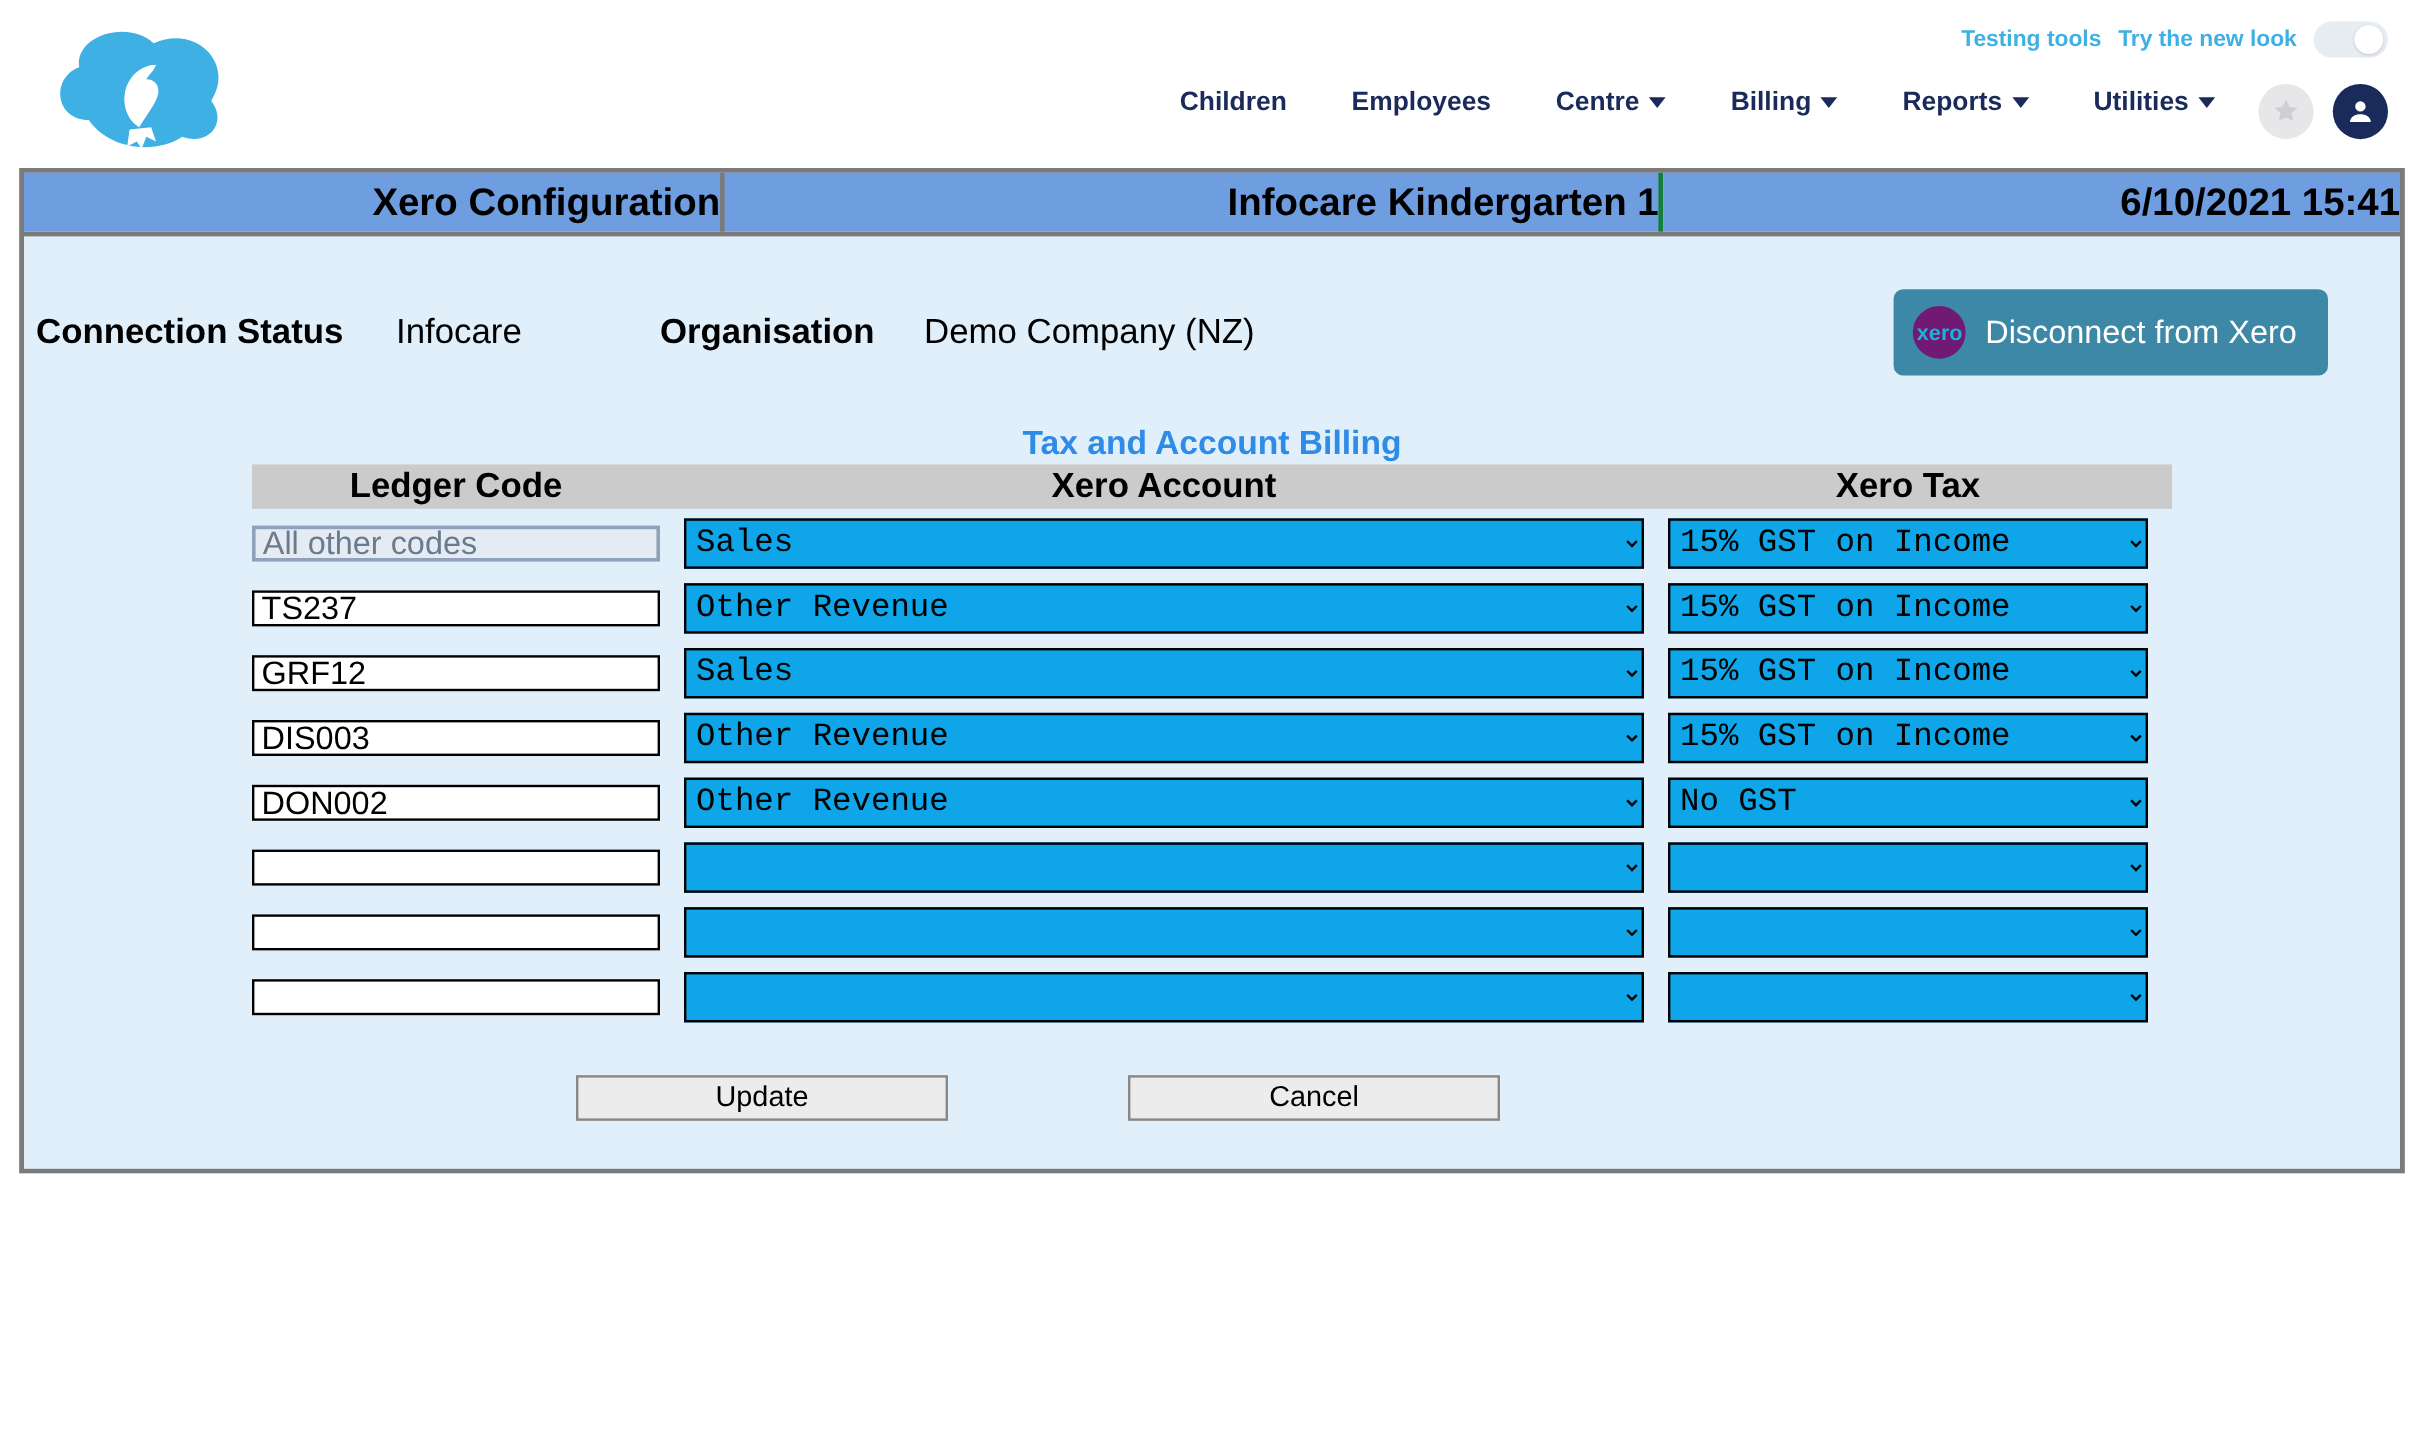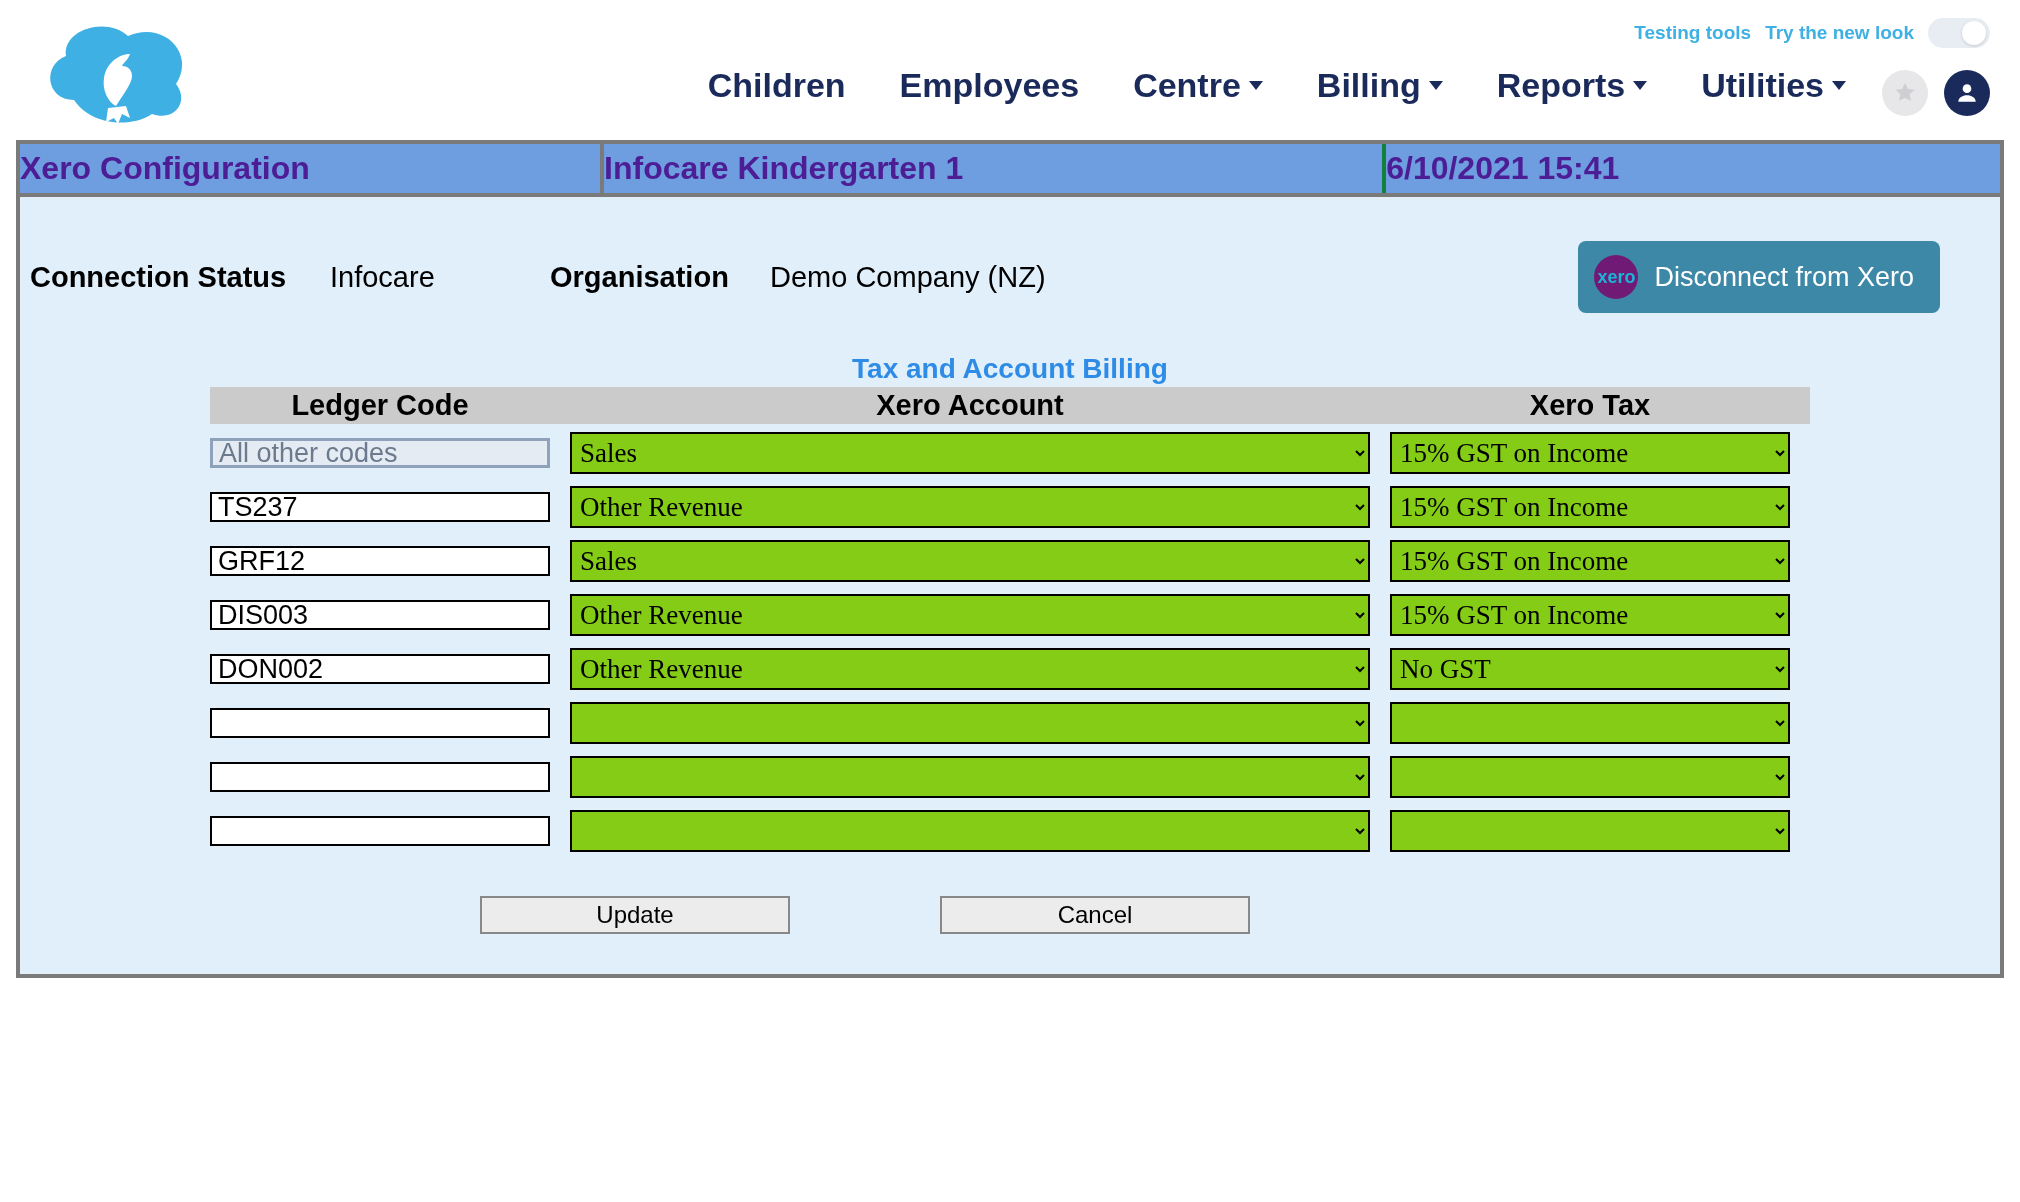--- a/index.html
+++ b/index.html
@@ -52,21 +52,21 @@
       position: absolute;
       right: 4px;
       top: 3px;
     }
     .nav {
       margin-left: auto;
       display: flex;
       align-items: center;
       gap: 54px;
       font-weight: 800;
-      font-size: 34px;
+      font-size: 22px;
       color: #1a2a5a;
       padding-right: 150px;
       margin-top: 30px;
     }
     .nav-item { cursor: pointer; display: inline-flex; align-items: center; gap: 6px; }
     .caret {
       display: inline-block;
       width: 0; height: 0;
       border-left: 7px solid transparent;
       border-right: 7px solid transparent;
@@ -94,22 +94,22 @@
       background: #e0effa;
     }
     .title-row {
       display: flex;
       border-bottom: 4px solid #7a7a7a;
     }
     .title-cell {
       background: #6e9de0;
       font-weight: 800;
       font-size: 32px;
-      color: #4c1d95;
-      text-align: left;
+      color: #000000;
+      text-align: right;
       padding: 6px 0;
     }
     .title-cell:nth-child(1) { flex: 0 0 29.5%; border-right: 4px solid #7a7a7a; }
     .title-cell:nth-child(2) { flex: 0 0 39.5%; border-right: 4px solid #15803d; }
     .title-cell:nth-child(3) { flex: 1; }
 
     .status-row {
       display: flex;
       align-items: center;
       padding: 44px 10px 10px 10px;
@@ -180,24 +180,24 @@
     }
     .ledger-input.disabled {
       background: #e5ebf3;
       border: 3px solid #8ea2bb;
       color: #6b7a8d;
     }
     .sel {
       width: 100%;
       height: 42px;
       border: 2px solid #000;
-      background: #84cc16;
+      background: #0ea5e9;
       font-size: 27px;
       padding: 0 4px;
-      font-family: Liberation Serif, serif;
+      font-family: Liberation Mono, monospace;
       appearance: auto;
     }
     .button-row {
       display: flex;
       gap: 150px;
       margin-top: 44px;
       margin-left: 270px;
     }
     .action-btn {
       width: 310px;

